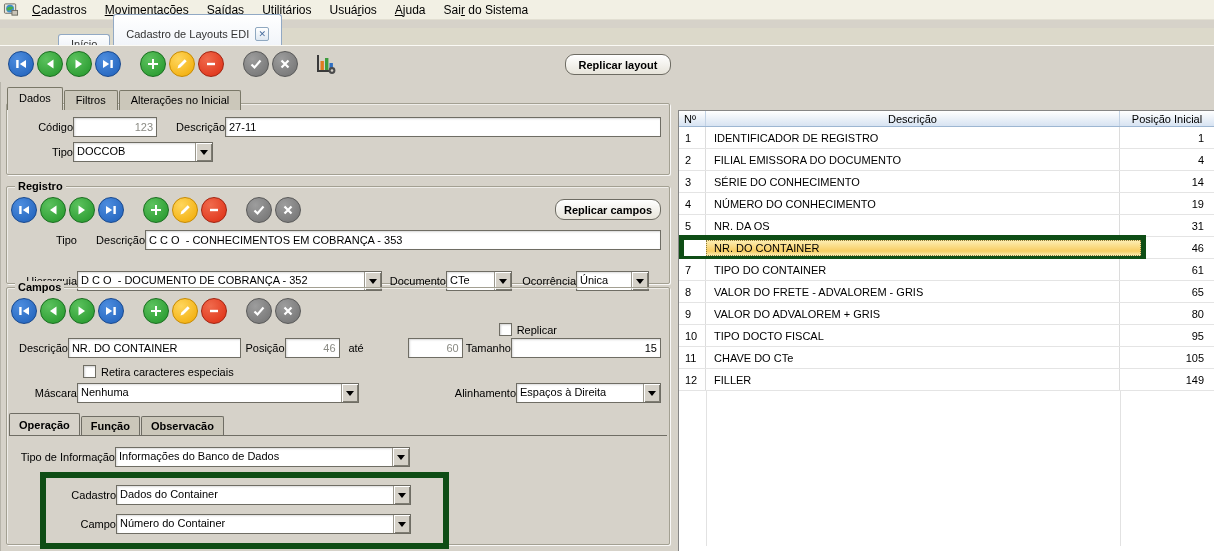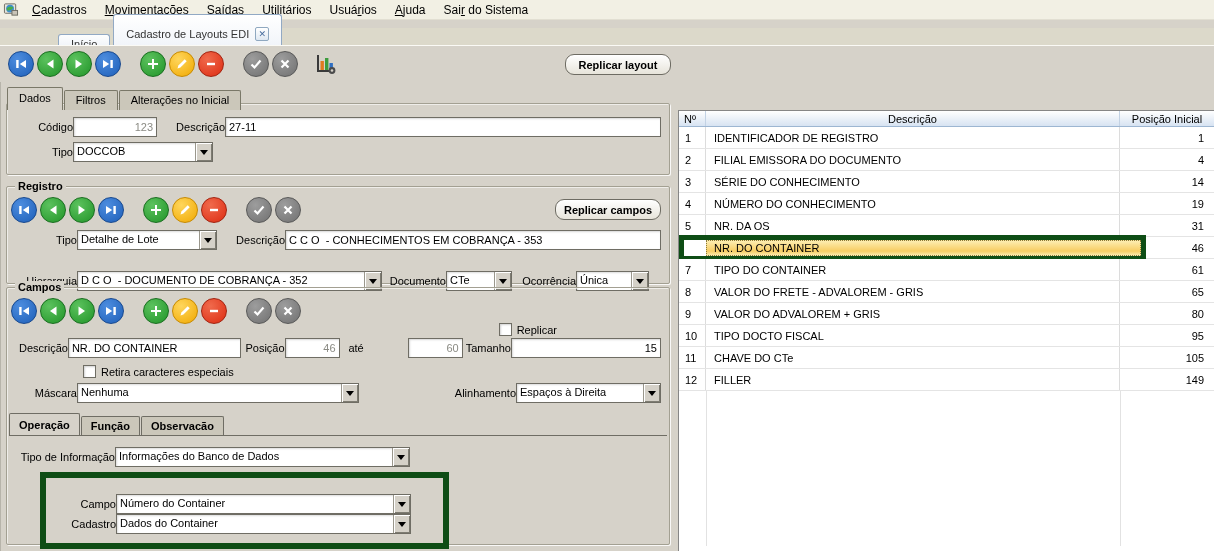--- a/index.html
+++ b/index.html
@@ -261,26 +261,20 @@
             <span class="circle-btn c-gray">
               <svg viewBox="0 0 16 16">
                 <path d="M4.5 4.5l7 7M11.5 4.5l-7 7" stroke="#fff" stroke-width="2.2" fill="none"></path>
               </svg>
             </span>
           </span>
         <button class="win-btn" style="position:absolute; right:0; top:2px; width:106px;">Replicar campos</button>
       </div>
       <div class="frow" style="margin-top:7px;">
         <span class="flabel" style="width:66px">Tipo</span>
-        <div class="combo" style="width:140px">
-          <span class="cb-text">Detalhe de Lote</span>
-          <span class="cb-arrow">
-              <i></i>
-            </span>
-        </div>
         <span class="flabel" style="width:68px">Descrição</span>
         <input class="tfield" style="flex: 1 1 0%;" readonly="" value="C C O  - CONHECIMENTOS EM COBRANÇA - 353">
       </div>
       <div class="frow" style="margin-top:21px;align-items:center;">
         <span class="flabel" style="width:66px">Hierarquia</span>
         <div class="combo" style="width:305px">
           <span class="cb-text">D C O  - DOCUMENTO DE COBRANÇA - 352</span>
           <span class="cb-arrow">
               <i></i>
             </span>
@@ -404,38 +398,38 @@
         <span class="flabel" style="width:104px">Tipo de Informação</span>
         <div class="combo" style="width:295px">
           <span class="cb-text">Informações do Banco de Dados</span>
           <span class="cb-arrow">
               <i></i>
             </span>
         </div>
       </div>
 
       <div class="green-box">
+        <div class="frow" style="margin-left:2px;">
+          <span class="flabel" style="width:68px">Cadastro</span>
+          <div class="combo" style="width:295px">
+            <span class="cb-text">Dados do Container</span>
+            <span class="cb-arrow">
+                <i></i>
+              </span>
+          </div>
+        </div>
         <div class="frow" style="margin-left:2px; margin-top:9px;">
           <span class="flabel" style="width:68px">Campo</span>
           <div class="combo" style="width:295px">
             <span class="cb-text">Número do Container</span>
             <span class="cb-arrow">
                 <i></i>
               </span>
           </div>
         </div>
-        <div class="frow" style="margin-left:2px;">
-          <span class="flabel" style="width:68px">Cadastro</span>
-          <div class="combo" style="width:295px">
-            <span class="cb-text">Dados do Container</span>
-            <span class="cb-arrow">
-                <i></i>
-              </span>
-          </div>
-        </div>
       </div>
     </div>
   </div>
 
   <div class="grid">
     <div class="ghead">
       <span class="hc h-num">Nº</span>
       <span class="hc h-desc">Descrição</span>
       <span class="hc h-pos">Posição Inicial</span>
     </div>

